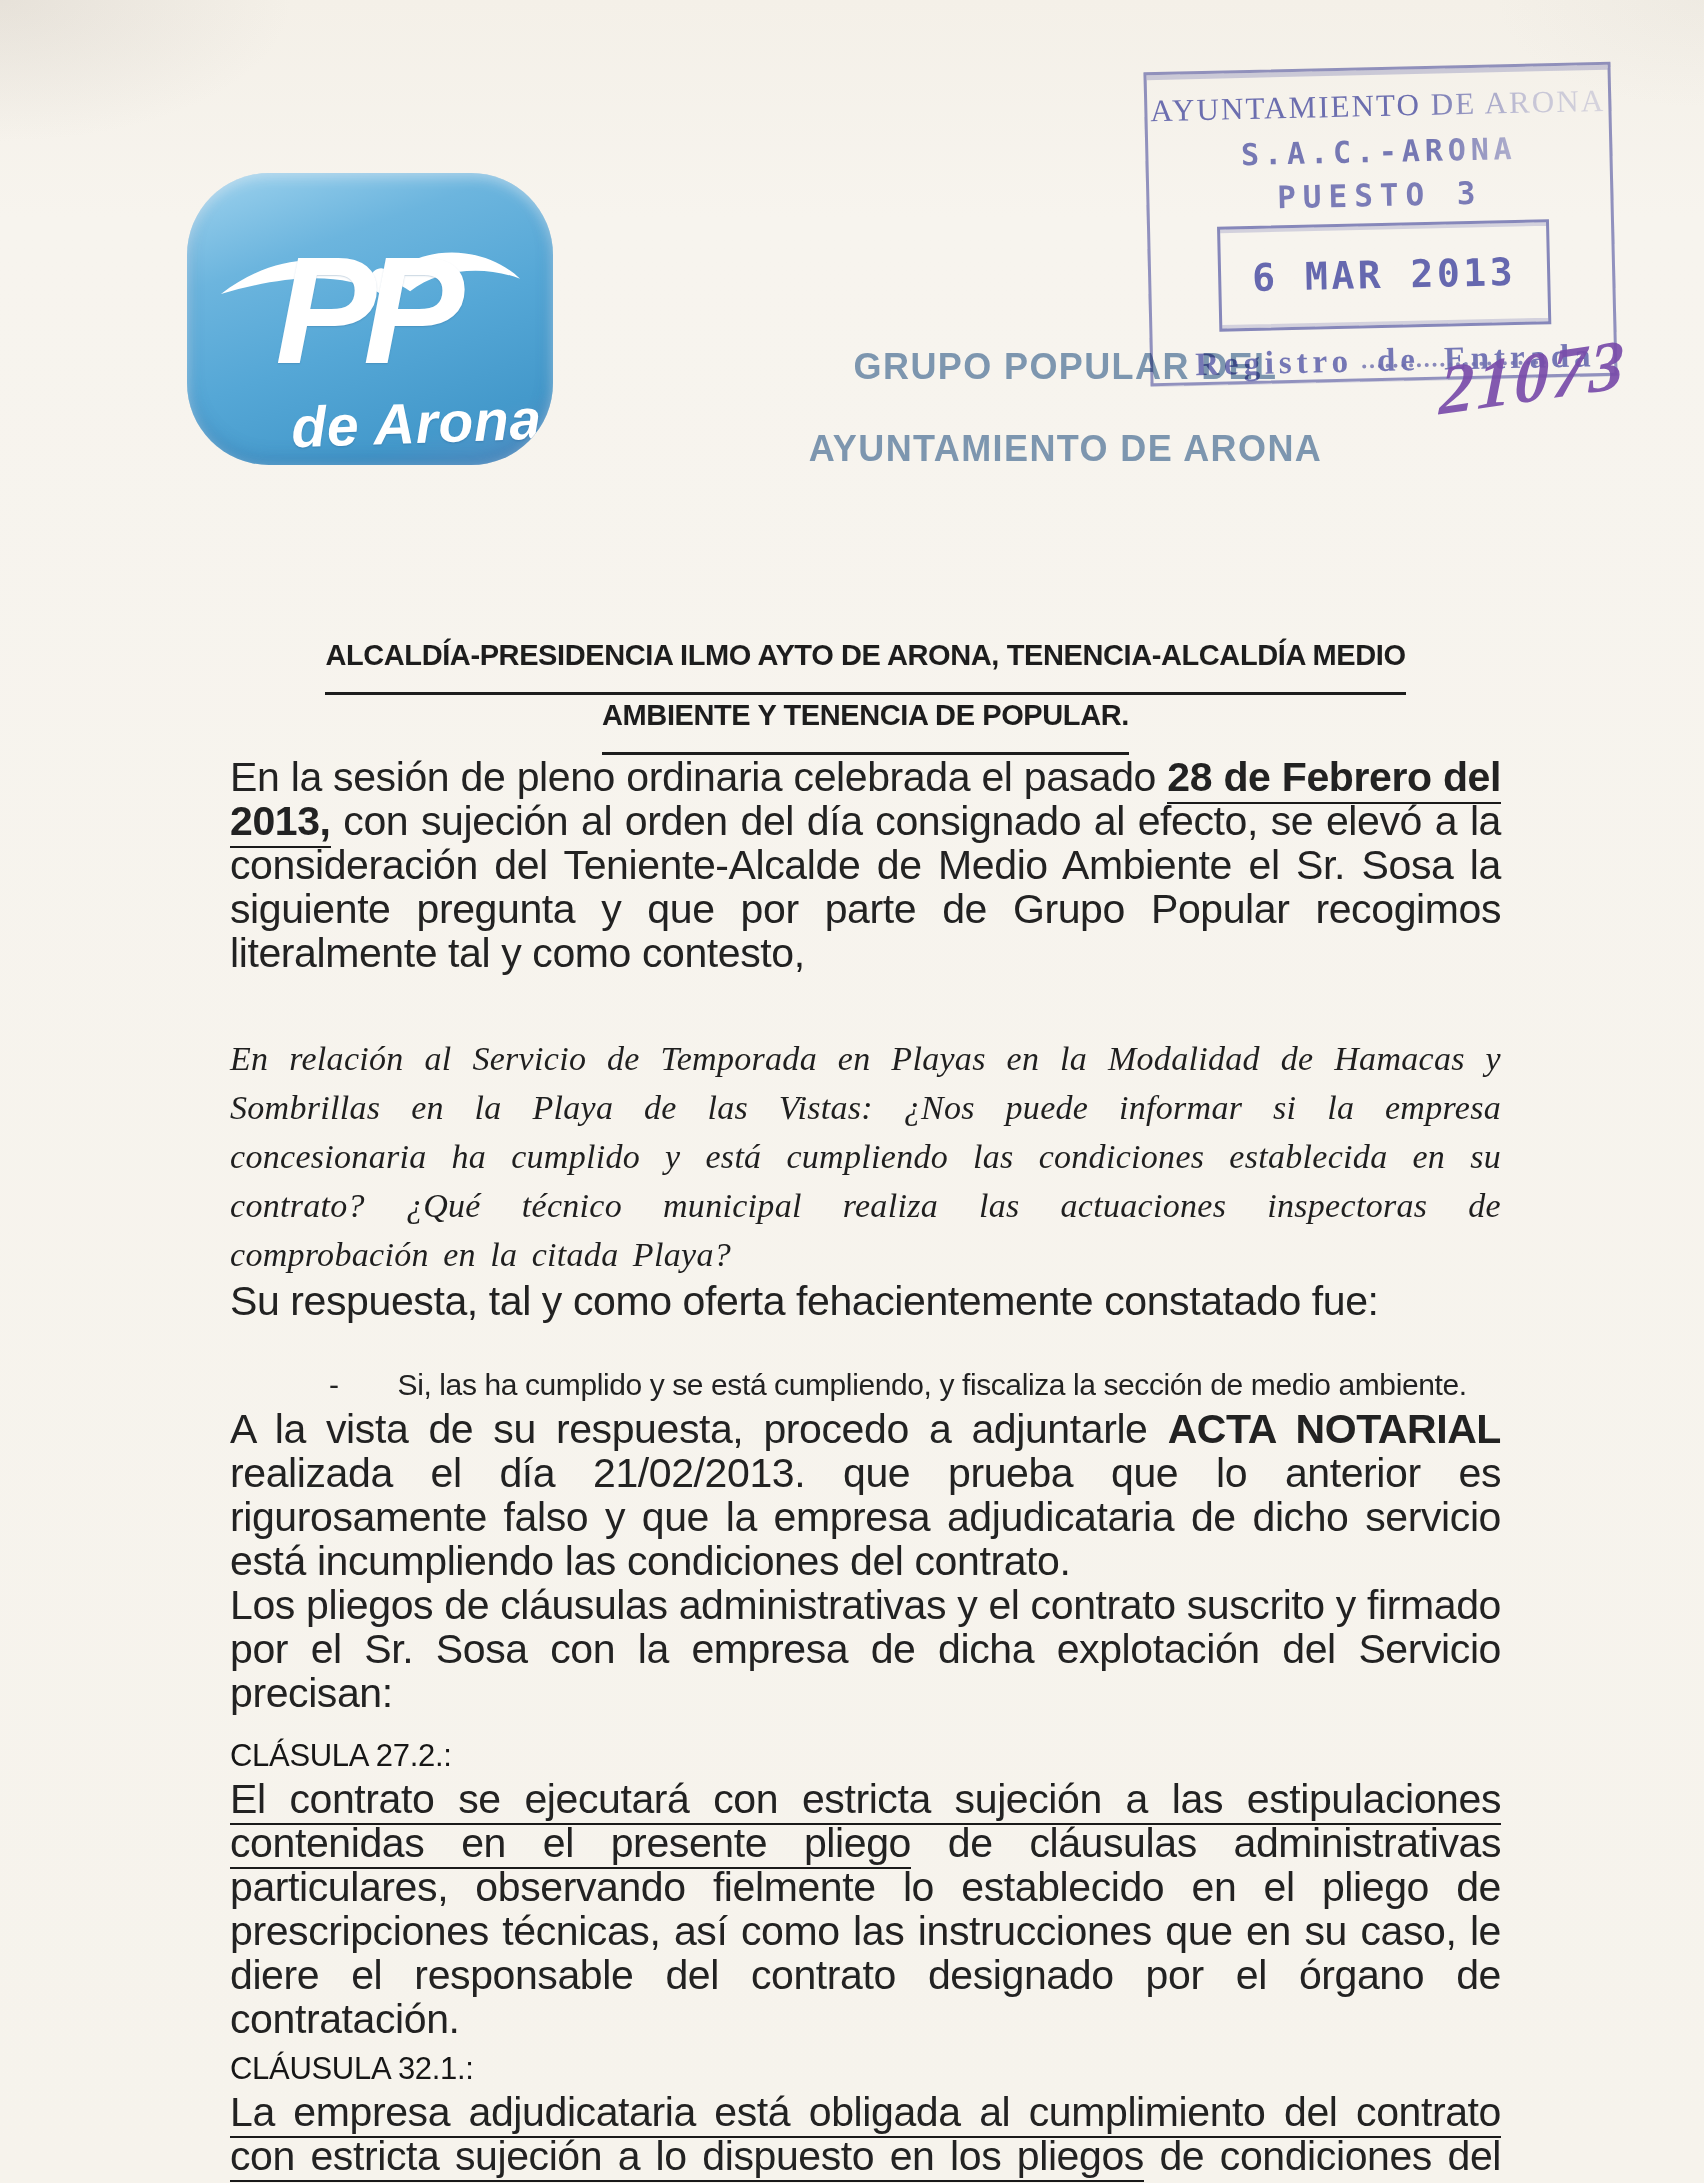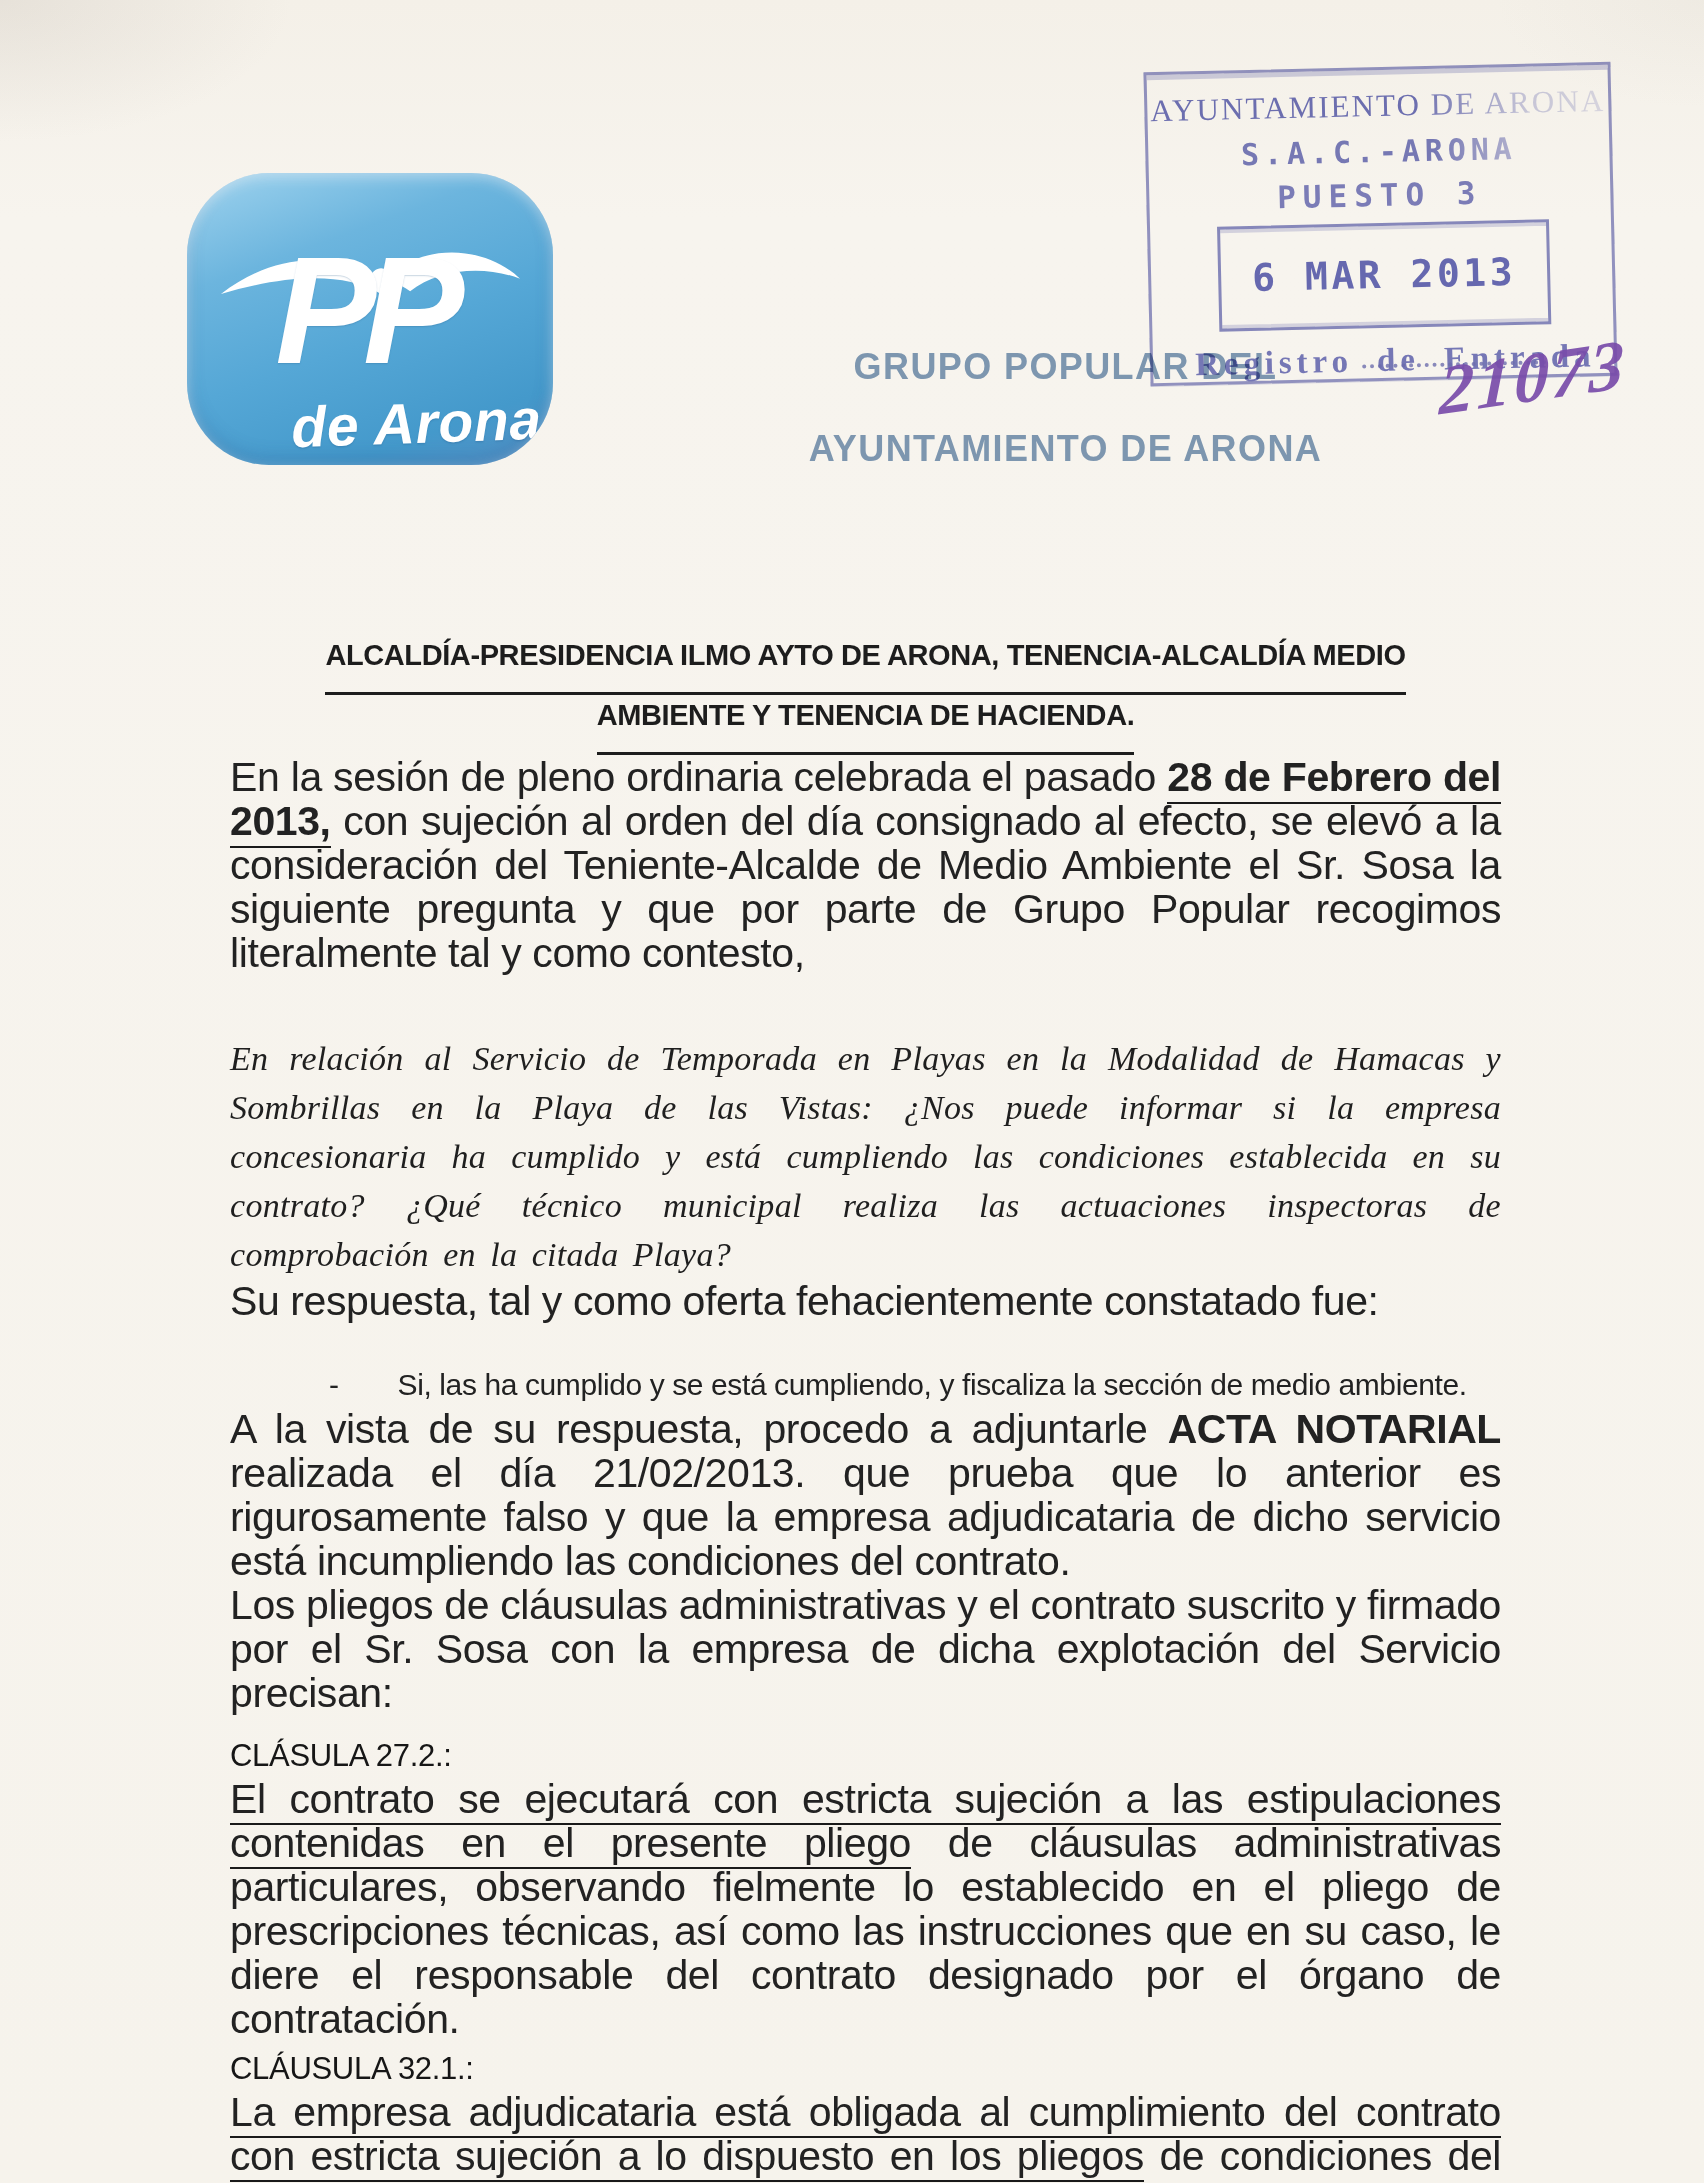--- a/index.html
+++ b/index.html
@@ -159,21 +159,21 @@
     </div>
     <div class="reglabel">Registro de Entrada</div>
     <div class="dots"></div>
     <div class="regnum">21073</div>
   </div>
 
   <div class="content">
 
     <div class="docheading">
       <div><span class="ul">ALCALDÍA-PRESIDENCIA ILMO AYTO DE ARONA, TENENCIA-ALCALDÍA MEDIO</span></div>
-      <div><span class="ul">AMBIENTE Y TENENCIA  DE HACIENDA.</span></div>
+      <div><span class="ul">AMBIENTE Y TENENCIA  DE POPULAR.</span></div>
     </div>
 
     <p class="body m-p1"><span>En la sesión de pleno ordinaria celebrada el pasado </span><b><span class="ulthick">28 de Febrero del 2013,</span></b><span> con sujeción al orden del día consignado al efecto, se elevó a la consideración del Teniente-Alcalde de Medio Ambiente el Sr. Sosa la siguiente pregunta y que por parte de Grupo Popular recogimos literalmente tal y como contesto,</span></p>
 
     <p class="quote">En relación al Servicio de Temporada en Playas en la Modalidad de Hamacas y Sombrillas en la Playa de las Vistas: ¿Nos puede informar si la empresa concesionaria ha cumplido y está cumpliendo las condiciones establecida en su contrato? ¿Qué técnico municipal realiza las actuaciones inspectoras de comprobación en la citada Playa?</p>
 
     <p class="body m-p3">Su respuesta, tal y como oferta fehacientemente constatado fue:</p>
 
     <div class="bullet">
       <span class="dash">-</span>

